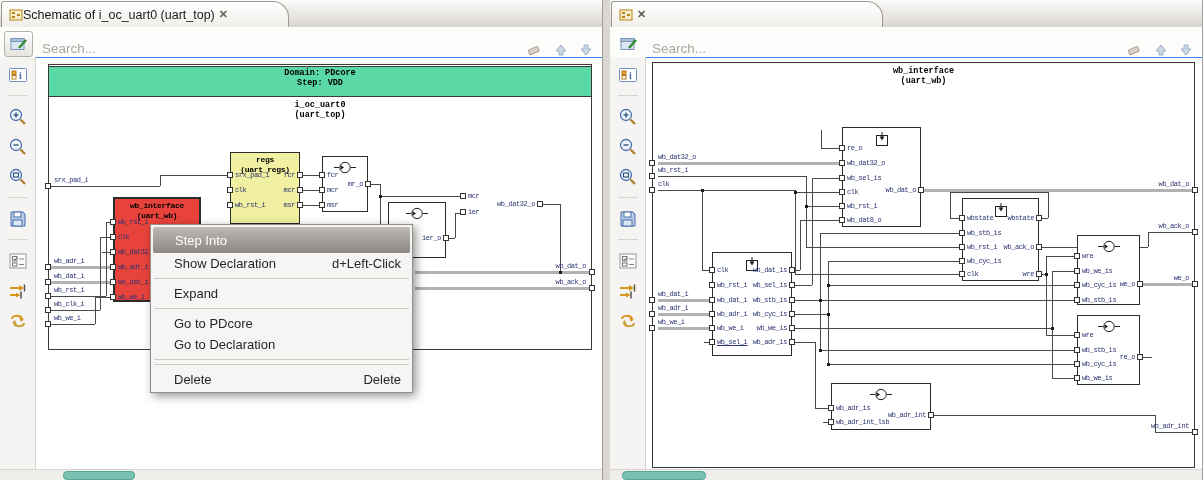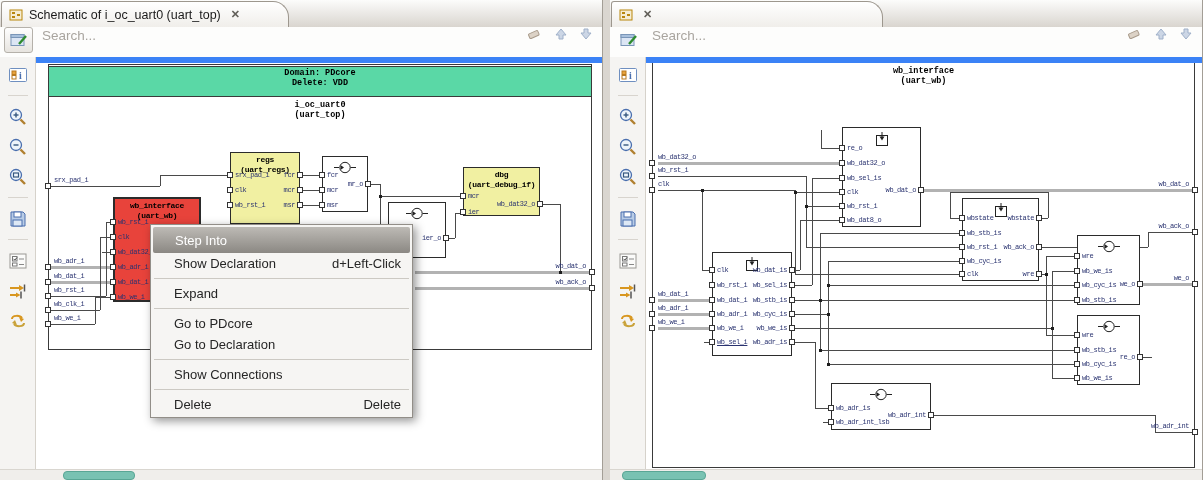--- a/index.html
+++ b/index.html
@@ -1,24 +1,24 @@
 <!DOCTYPE html>
 <html><head>
 <meta charset="utf-8">
 <style>
   html,body{margin:0;padding:0;background:#cfccc6;font-family:"Liberation Sans",sans-serif;}
   #app{position:relative;width:1203px;height:480px;background:#dad6d0;overflow:hidden;}
   .pane{position:absolute;top:0;height:480px;background:#fff;border-right:1px solid #a39e96;box-sizing:border-box;}
   #pane-left{left:0;width:603px;}
   #pane-right{left:610px;width:593px;}
   .tabbar{position:absolute;left:0;right:0;top:0;height:27px;background:linear-gradient(#fcfcfb,#d9d5cf);border-bottom:1px solid #aca69d;z-index:30;}
-  .tab{position:absolute;left:1px;top:1px;height:26px;background:linear-gradient(#ffffff,#f0eeea);border:1px solid #9d978e;border-bottom:none;border-radius:3px 16px 0 0;display:flex;align-items:center;padding:0 10px 0 7px;gap:6px;box-sizing:border-box;}
+  .tab{position:absolute;left:1px;top:1px;height:26px;background:linear-gradient(#ffffff,#f0eeea);border:1px solid #9d978e;border-bottom:none;border-radius:3px 16px 0 0;display:flex;align-items:center;padding:0 10px 0 7px;box-sizing:border-box;}
   .tab-title{font-size:12.5px;color:#1a1a1a;white-space:nowrap;}
   .tab-close{font-size:11px;color:#63605a;margin-left:4px;cursor:pointer;font-weight:bold;}
-  .searchrow{position:absolute;left:0;right:0;top:27px;height:30px;background:#fdfdfc;display:flex;align-items:flex-start;z-index:30;border-bottom:6px solid #3b82f6;}
+  .searchrow{position:absolute;left:0;right:0;top:27px;height:30px;background:#fdfdfc;display:flex;align-items:flex-end;z-index:30;border-bottom:1px solid #3b82f6;}
   .sbtn{width:27px;height:24px;margin-left:4px;border:1px solid #b5b1aa;border-radius:3px;background:linear-gradient(#fefefe,#e7e4df);display:flex;align-items:center;justify-content:center;flex:none;}
   .searchinput{flex:1;border:none;outline:none;font-size:13.5px;color:#444;padding-left:9px;background:transparent;min-width:0;}
   .searchinput::placeholder{color:#a9a59f;}
   .sicons{display:flex;gap:11px;margin-right:9px;align-items:center;flex:none;}
   .toolcol{position:absolute;left:0;top:57px;bottom:10px;width:36px;background:#f5f4f2;border-right:1px solid #d6d2cb;display:flex;flex-direction:column;align-items:center;padding-top:5px;gap:5px;z-index:30;box-sizing:border-box;}
   .tbtn{width:26px;height:25px;display:flex;align-items:center;justify-content:center;border-radius:3px;flex:none;}
   .tsep{width:20px;height:1px;background:#d8d4ce;margin:3px 0;flex:none;}
   .outline{position:absolute;border:1px solid #3a3a3a;box-sizing:border-box;background:transparent;}
   .banner{position:absolute;border:1px solid #3a3a3a;box-sizing:border-box;text-align:center;font:bold 8.5px "Liberation Mono",monospace;line-height:10px;color:#000;padding-top:1px;}
   .schemtitle{position:absolute;text-align:center;font:bold 8.5px "Liberation Mono",monospace;line-height:10px;color:#000;}
@@ -146,21 +146,21 @@
             <path d="M4 7 C4 3,12 3,14 6" fill="none" stroke="#d8961f" stroke-width="2"></path>
             <polygon points="11,5 16,7 13,10" fill="#d8961f"></polygon>
             <path d="M16 11 C16 15,8 15,6 12" fill="none" stroke="#c9a23a" stroke-width="2"></path>
             <polygon points="9,13 4,11 7,8" fill="#c9a23a"></polygon>
           </svg>
         </div>
     </div>
     <div class="outline" style="left:48px;top:64px;width:544px;height:286px;"></div>
     <div class="banner" style="left: 48px; top: 66px; width: 544px; height: 31px; background: rgb(90, 216, 166);">
       <div>Domain: PDcore</div>
-      <div>Delete: VDD</div>
+      <div>Step: VDD</div>
     </div>
     <div class="schemtitle" style="left:48px;top:100px;width:544px;">
       <div>i_oc_uart0</div>
       <div>(uart_top)</div>
     </div>
     <div class="hscroll">
         <div class="hthumb" style="left: 63px; width: 70px; background: rgb(121, 194, 178);"></div>
       </div>
   </div>
 
@@ -417,26 +417,20 @@
           <svg width="24" height="15">
             <line x1="1" y1="7.5" x2="6" y2="7.5" stroke="#222"></line>
             <circle cx="12" cy="7.5" r="5.2" fill="#fff" stroke="#222"></circle>
             <polygon points="7.5,5 11,7.5 7.5,10" fill="#222"></polygon>
             <line x1="17.5" y1="7.5" x2="23" y2="7.5" stroke="#222"></line>
           </svg>
         </div>
       </div>
       <div class="plabel" style="right: 762px; top: 234px; z-index: 13;">ier_o</div>
       <div class="stub" style="left: 443px; top: 235px; z-index: 14;"></div>
-      <div class="block" style="left: 463px; top: 167px; width: 77px; height: 49px; z-index: 12; background: rgb(241, 240, 162);">
-        <div class="btitle">
-          <div>dbg</div>
-          <div>(uart_debug_if)</div>
-        </div>
-      </div>
       <div class="plabel" style="left: 468px; top: 192px; z-index: 13;">mcr</div>
       <div class="stub" style="left: 460px; top: 193px; z-index: 14;"></div>
       <div class="plabel" style="left: 468px; top: 208px; z-index: 13;">ier</div>
       <div class="stub" style="left: 460px; top: 209px; z-index: 14;"></div>
       <div class="plabel" style="right: 668px; top: 200px; z-index: 13;">wb_dat32_o</div>
       <div class="stub" style="left: 537px; top: 201px; z-index: 14;"></div>
       <div class="block red" style="left: 113px; top: 197px; width: 88px; height: 105px; z-index: 12; background: rgb(232, 67, 59);">
         <div class="btitle">
           <div>wb_interface</div>
           <div>(uart_wb)</div>
@@ -646,23 +640,19 @@
       <div class="msep"></div>
       <div class="mi">
         <span>Go to PDcore</span>
         <span class="acc"></span>
       </div>
       <div class="mi">
         <span>Go to Declaration</span>
         <span class="acc"></span>
       </div>
       <div class="msep"></div>
-      <div class="mi">
-        <span>Show Connections</span>
-        <span class="acc"></span>
-      </div>
       <div class="msep"></div>
       <div class="mi">
         <span>Delete</span>
         <span class="acc">Delete</span>
       </div>
     </div>
 </div>
 
 </body></html>

